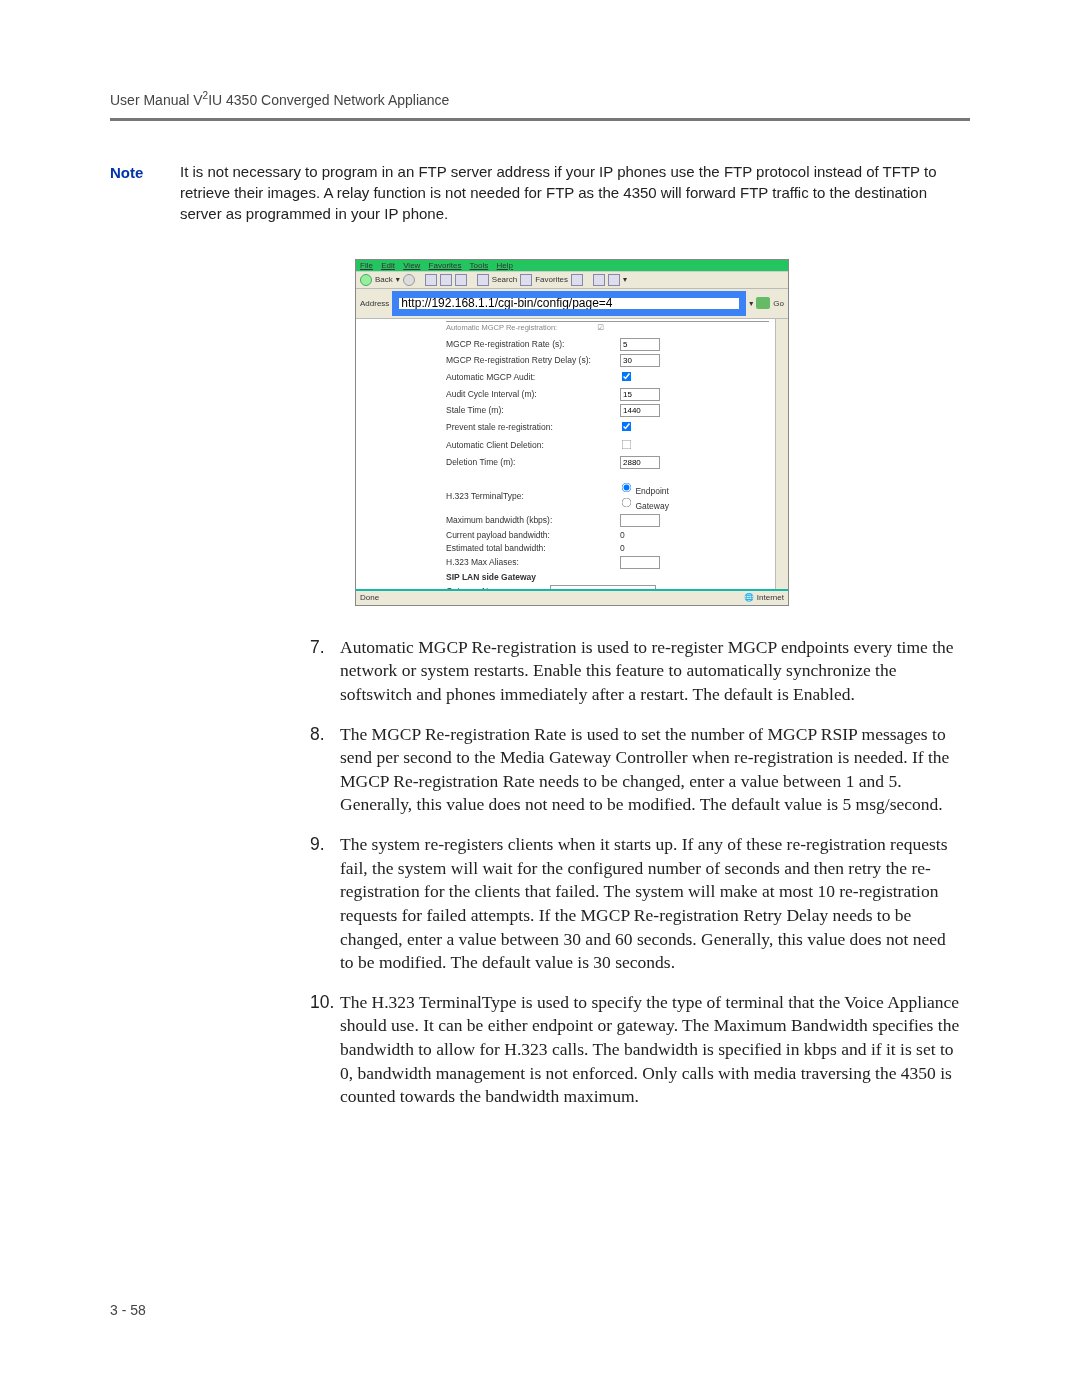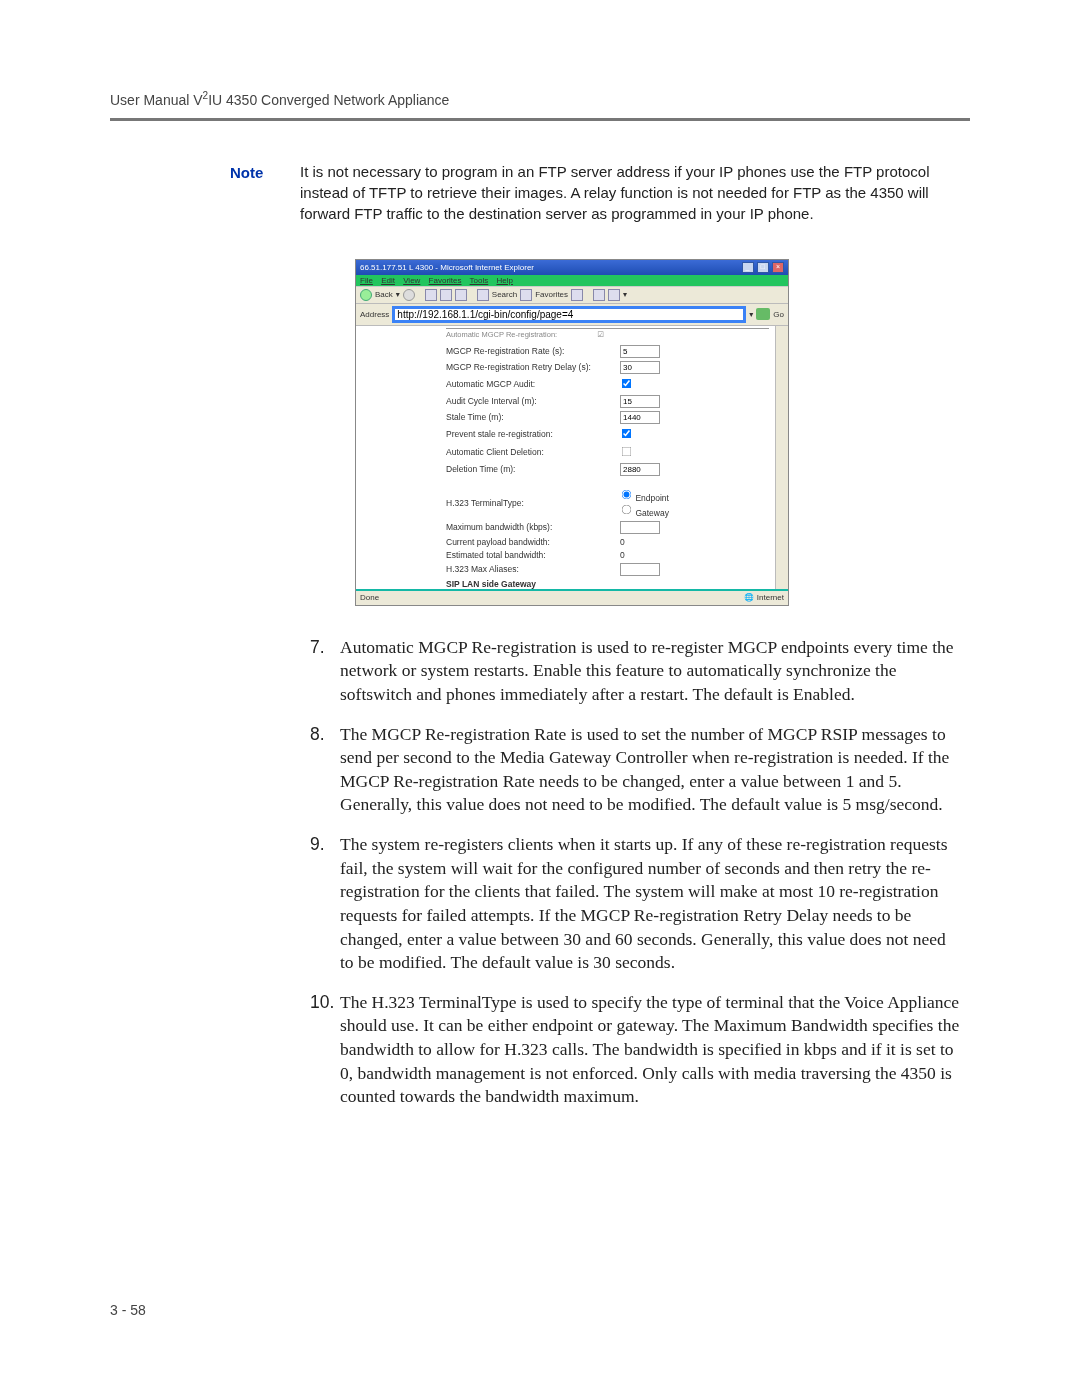--- a/index.html
+++ b/index.html
@@ -25,21 +25,20 @@
     padding-bottom: 10px;
   }
   .running-head sup { font-size: 10px; }
   .hr {
     border: none;
     border-top: 3px solid #777;
     margin: 0 0 40px 0;
   }
   .note-block {
     display: flex;
-    margin-left: 120px;
     margin-bottom: 35px;
     font-family: Arial, Helvetica, sans-serif;
     font-size: 15px;
     line-height: 1.4;
     color: #222;
   }
   .note-label {
     color: #0033aa;
     font-weight: bold;
     width: 70px;
@@ -112,22 +111,22 @@
   .ie-addr {
     background: #ece9d8;
     padding: 2px 4px;
     font-size: 8px;
     border-bottom: 1px solid #bbb;
     display: flex;
     align-items: center;
     gap: 3px;
   }
   .ie-addr input {
-    flex: 1; font-size: 10px; height: 11px;
-    border: 3px solid #3b82f6;
+    flex: 1; font-size: 12px; height: 11px;
+    border: 7px solid #3b82f6;
     padding: 0 2px;
   }
   .ie-addr .go {
     width: 14px; height: 12px; background: #6b6;
     display: inline-block; border-radius: 2px;
   }
   .ie-body {
     display: flex;
     height: 275px;
     position: relative;
@@ -230,28 +229,20 @@
   </div>
   <hr class="hr">
 
   <div class="note-block">
     <div class="note-label">Note</div>
     <div class="note-body">It is not necessary to program in an FTP server address if your IP phones use the FTP protocol instead of TFTP to retrieve their images. A relay function is not needed for FTP as the 4350 will forward FTP traffic to the destination server as programmed in your IP phone.</div>
   </div>
 
   <div class="screenshot-wrap">
     <div class="ie-shot">
-      <div class="ie-titlebar">
-        <span>66.51.177.51 L 4300 - Microsoft Internet Explorer</span>
-        <span class="winbtns">
-          <span>_</span>
-          <span>□</span>
-          <span class="close">×</span>
-        </span>
-      </div>
       <div class="ie-menu">
         <span>File</span>
         <span>Edit</span>
         <span>View</span>
         <span>Favorites</span>
         <span>Tools</span>
         <span>Help</span>
       </div>
       <div class="ie-tool">
         <span class="circ"></span>

